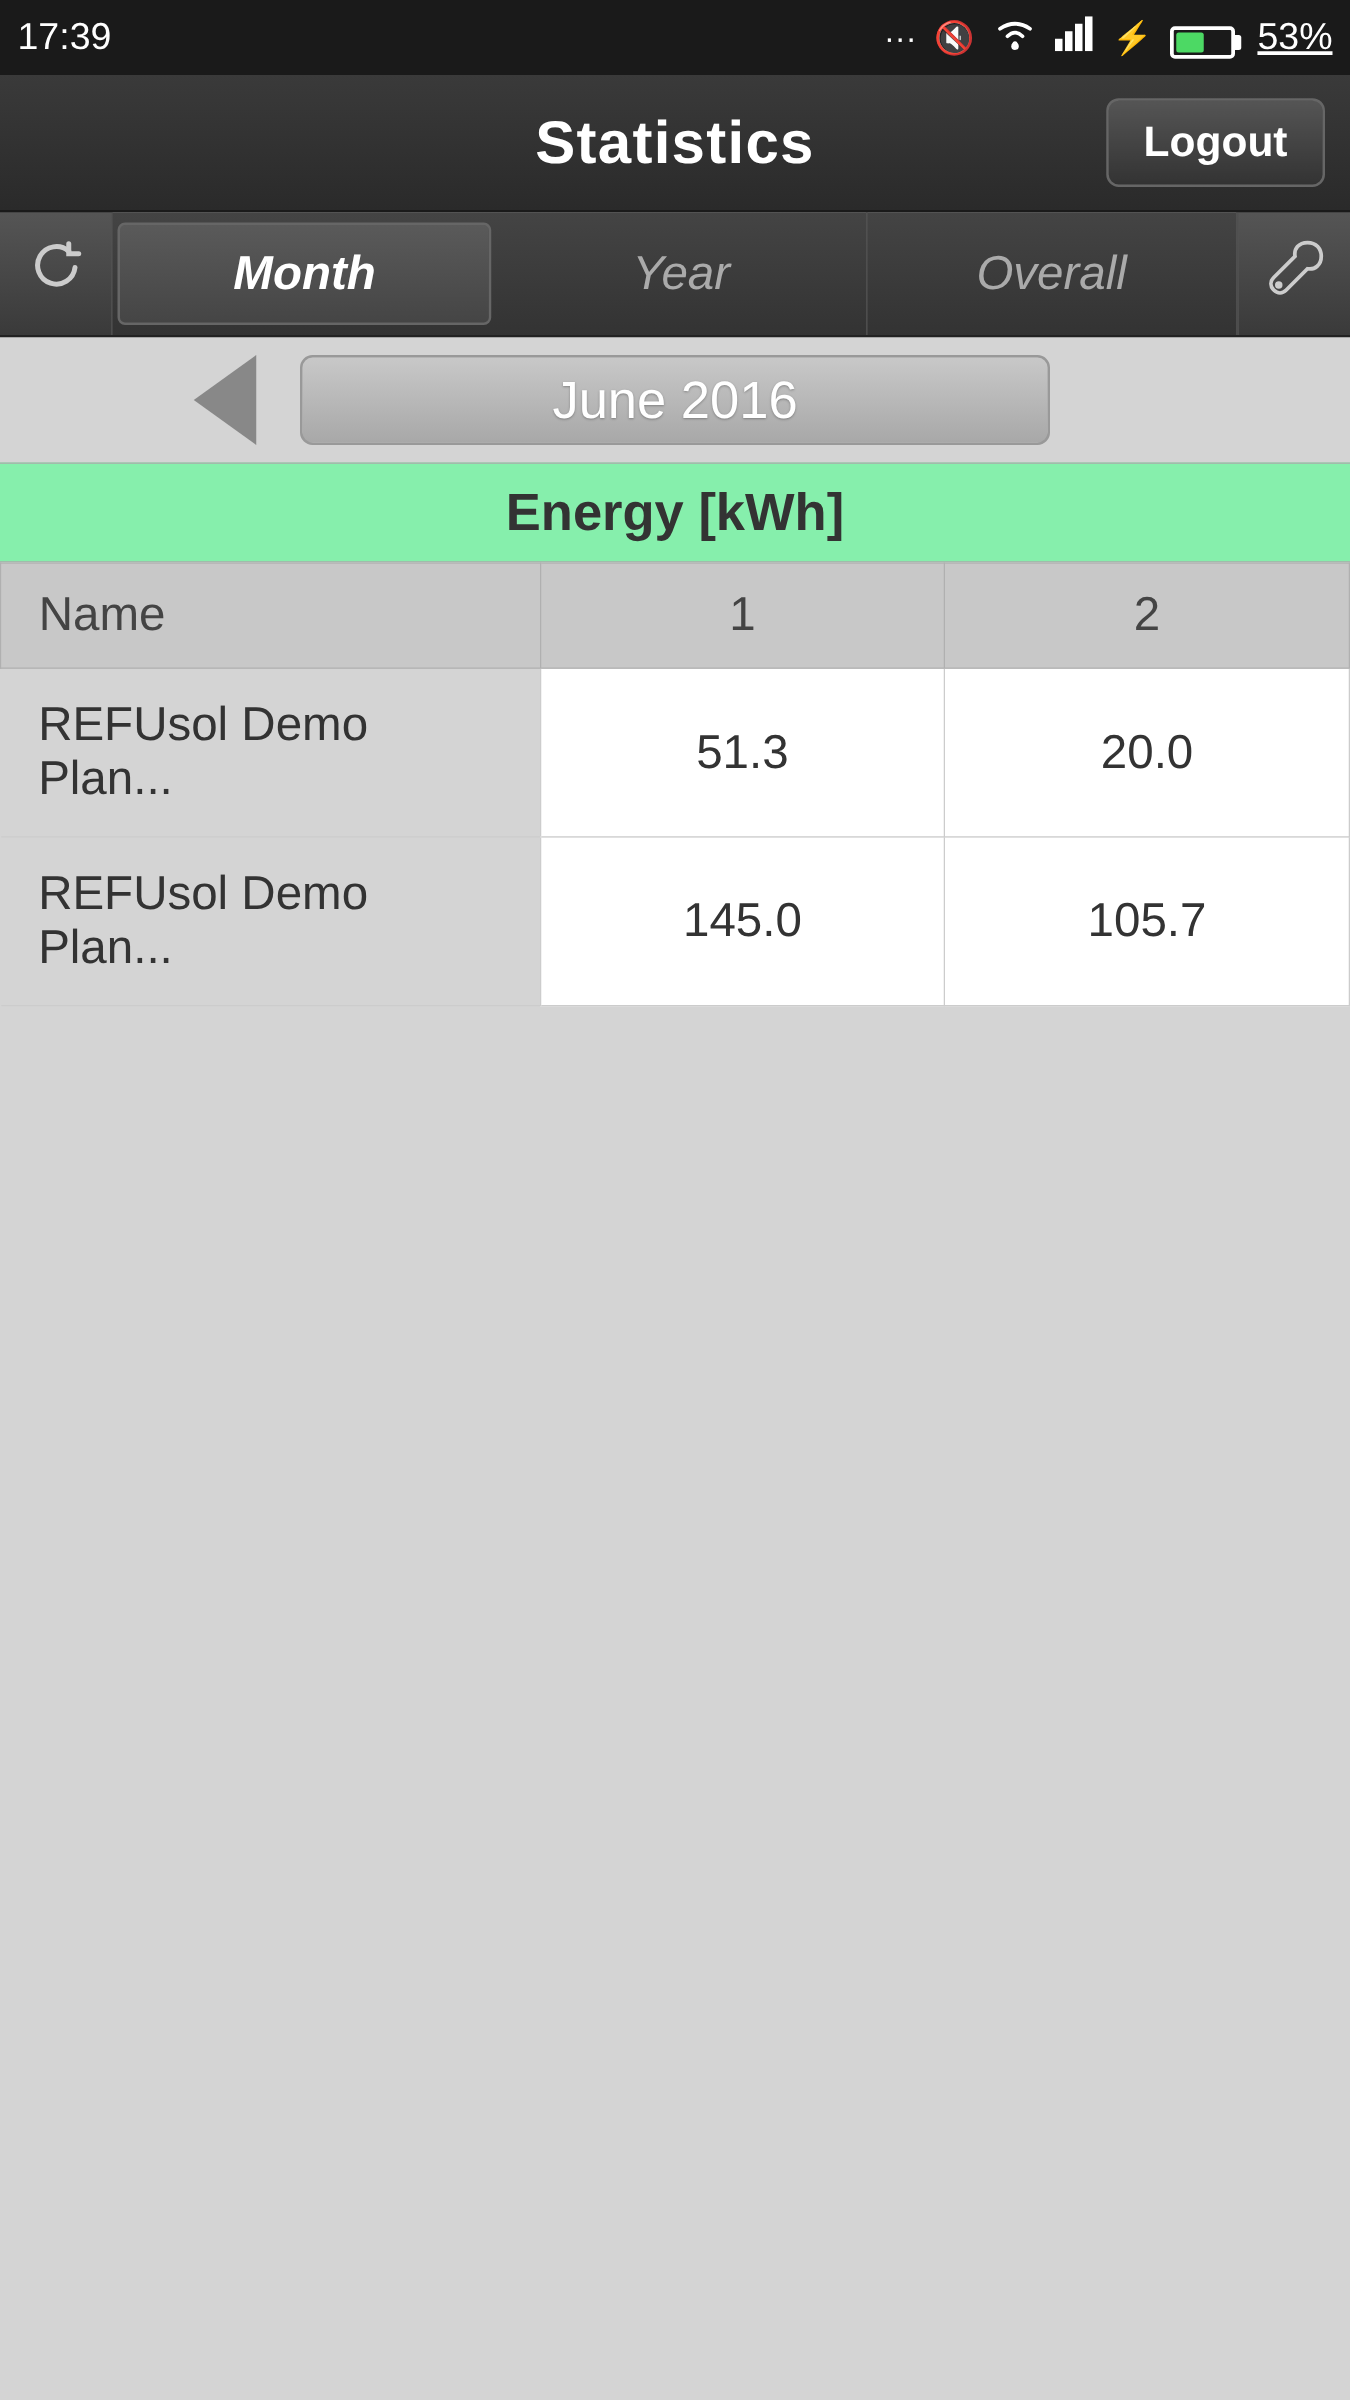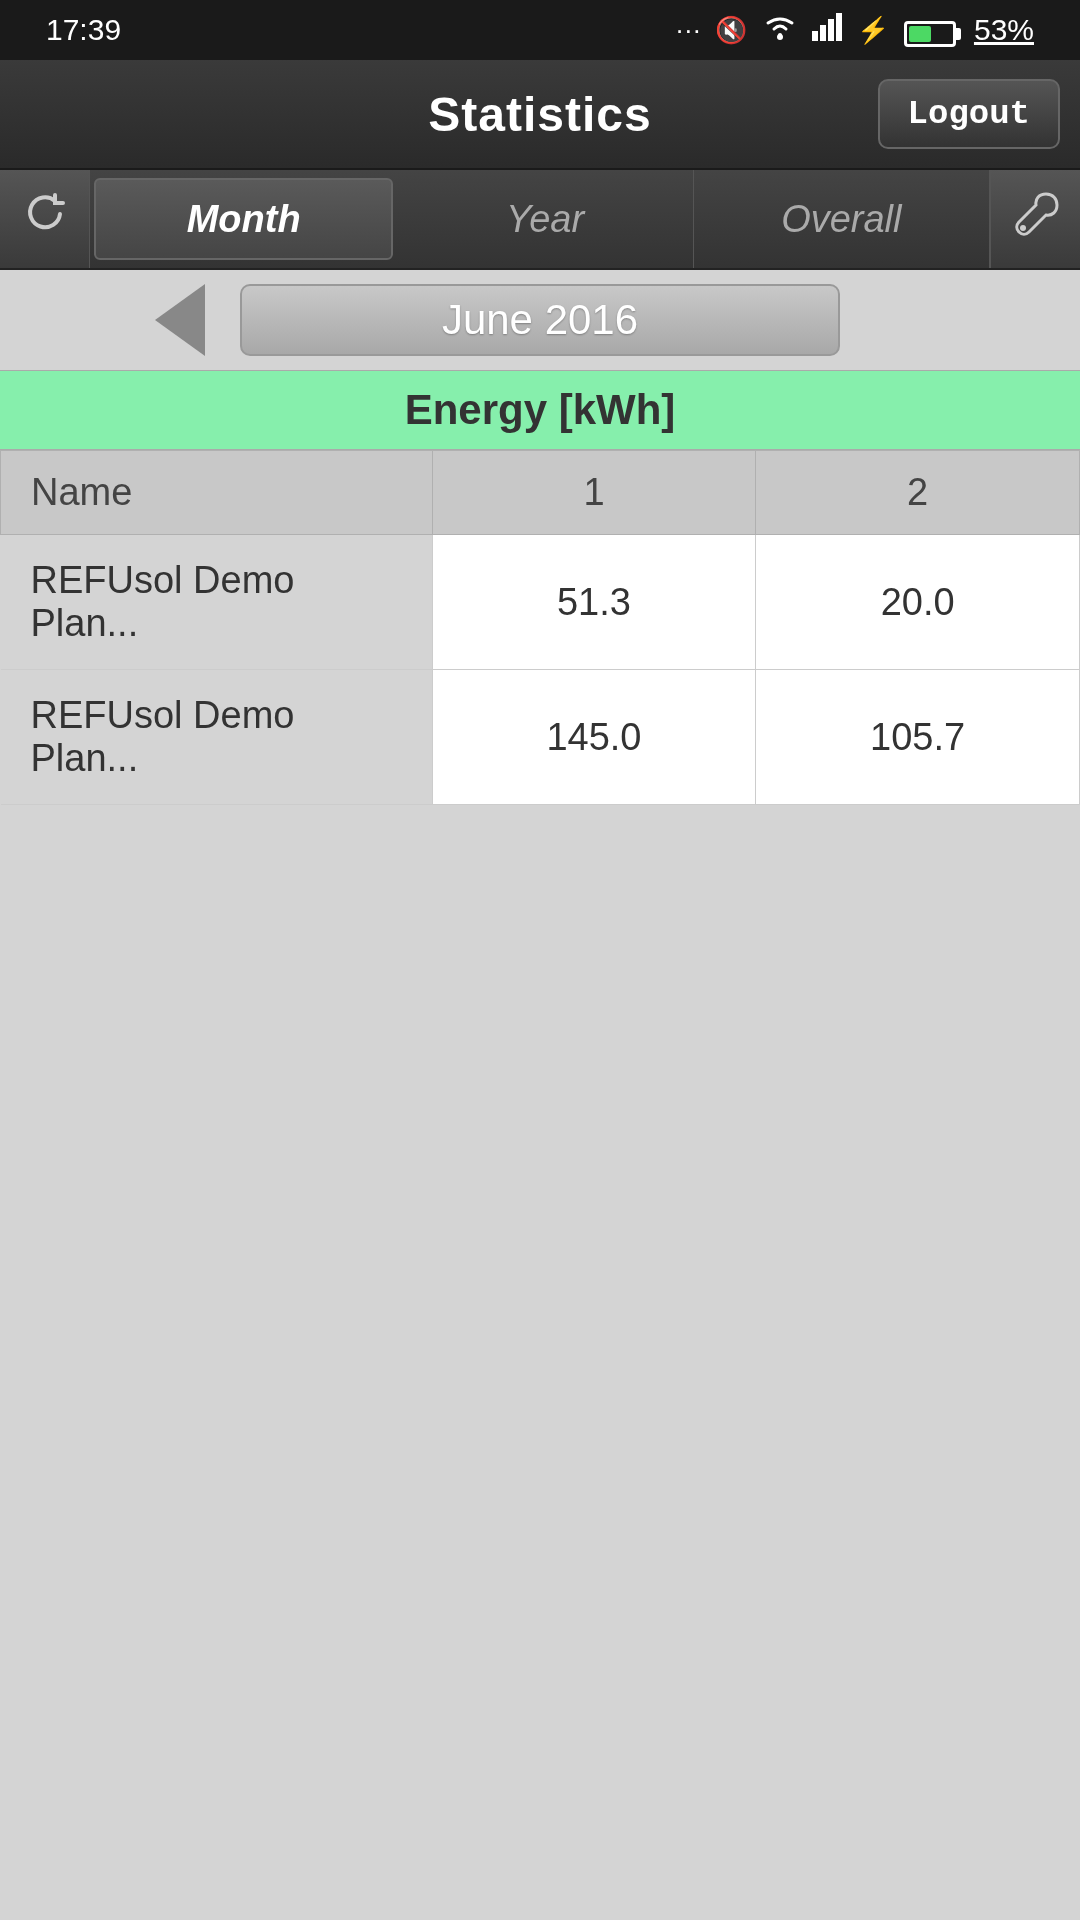--- a/index.html
+++ b/index.html
@@ -14,21 +14,21 @@
     }
 
     
     .status-bar {
       width: 100%;
       height: 60px;
       background: #1a1a1a;
       display: flex;
       align-items: center;
       justify-content: space-between;
-      padding: 0 46px;
+      padding: 0 14px;
       color: white;
       font-size: 30px;
       font-weight: 500;
     }
 
     .status-bar-right {
       display: flex;
       align-items: center;
       gap: 14px;
     }
@@ -100,21 +100,20 @@
       top: 50%;
       transform: translateY(-50%);
       background: linear-gradient(180deg, #555 0%, #333 100%);
       border: 2px solid #666;
       border-radius: 10px;
       color: white;
       font-size: 34px;
       font-weight: bold;
       padding: 14px 28px;
       cursor: pointer;
-      font-family: Liberation Mono, monospace;
     }
 
     
     .toolbar {
       width: 100%;
       height: 100px;
       background: linear-gradient(180deg, #444 0%, #333 100%);
       display: flex;
       align-items: center;
       gap: 0;

